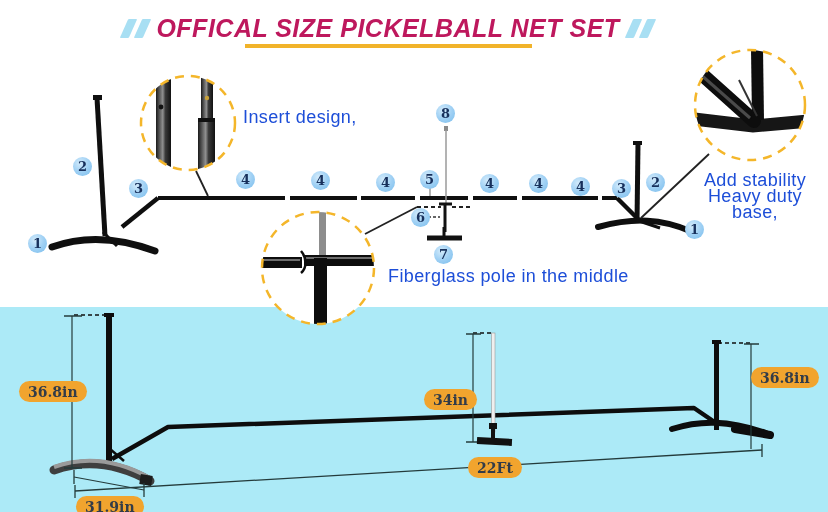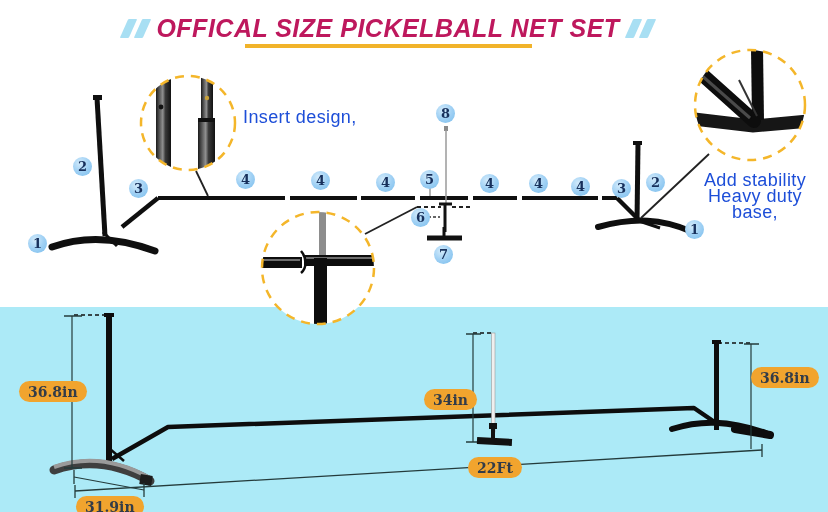--- a/index.html
+++ b/index.html
@@ -196,20 +196,21 @@
   <div class="title-underline"></div>
 
   <div class="callout callout-insert">
     <div>Insert design,</div>
   </div>
   <div class="callout callout-heavy">
     <div>Add stability</div>
     <div>Heavy duty base,</div>
   </div>
   <div class="callout callout-fiber">
+    <div>Fiberglass pole in the middle</div>
   </div>
 
   <div class="badge" style="left:28px;top:234px">
       <span>1</span>
     </div>
   <div class="badge" style="left:73px;top:157px">
       <span>2</span>
     </div>
   <div class="badge" style="left:129px;top:179px">
       <span>3</span>

